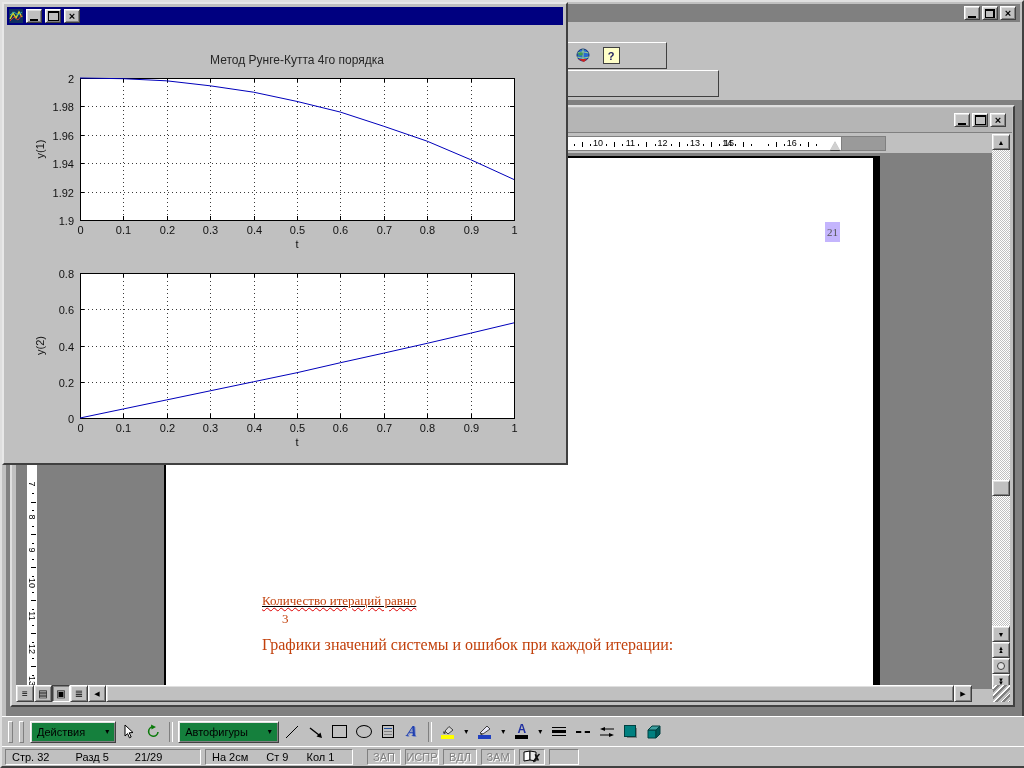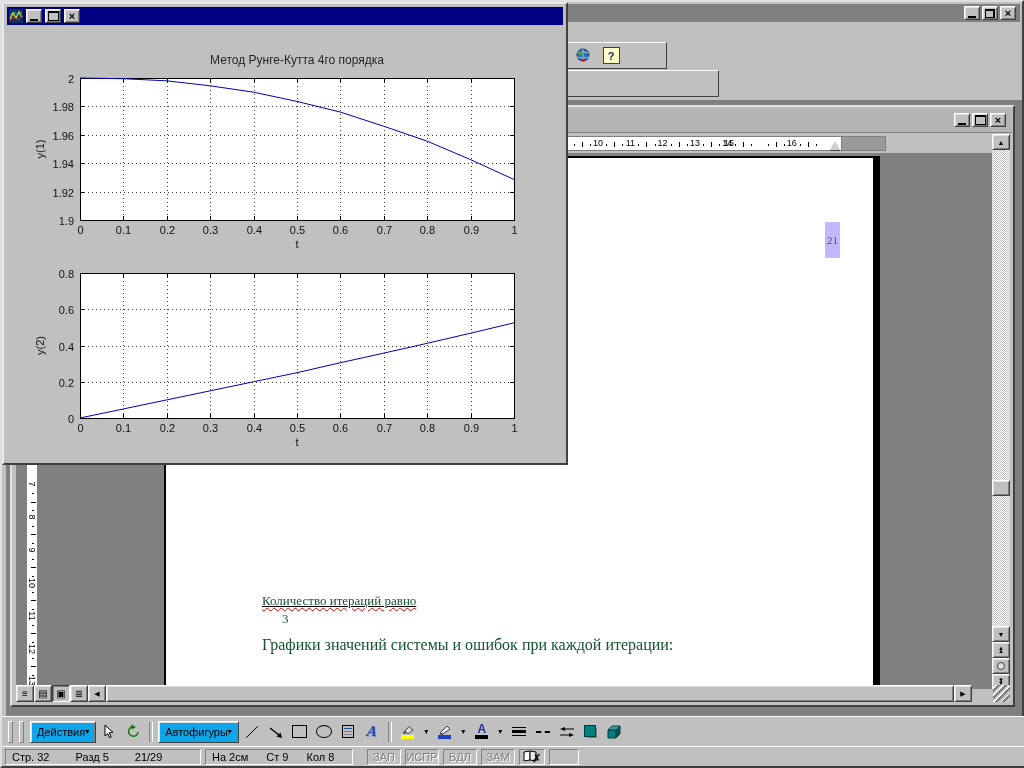--- a/index.html
+++ b/index.html
@@ -59,22 +59,22 @@
       border-left:5px solid transparent;border-right:5px solid transparent;border-bottom:9px solid #d0d0d0;
       filter:drop-shadow(0 1px 0 #404040);}
   .docarea{position:absolute;left:4px;top:46px;width:976px;height:536px;background:#808080;overflow:hidden;}
   .vruler{position:absolute;left:10px;top:0;width:12px;height:536px;background:#fff;border:1px solid #808080;box-sizing:border-box;}
   .vr-num{position:absolute;left:0px;width:10px;text-align:center;font-size:9px;color:#000;transform:rotate(90deg);}
   .vr-dash{position:absolute;left:4px;width:5px;height:1px;background:#000;}
   .vr-dot{position:absolute;left:5px;width:2px;height:1px;background:#000;}
   .page{position:absolute;left:148px;top:3px;width:716px;height:533px;background:#fff;
       border-top:2px solid #000;border-left:2px solid #000;border-right:7px solid #000;box-sizing:border-box;}
   .hdr-num{position:absolute;left:659px;top:64px;background:#c4b5fd;color:#555;
-      font:11px "Liberation Serif",serif;padding:12px 2px;}
-  .doc-p{position:absolute;left:96px;color:#14532d;font-family:"Liberation Serif",serif;white-space:nowrap;}
+      font:11px "Liberation Serif",serif;padding:4px 2px;}
+  .doc-p{position:absolute;left:96px;color:#c2410c;font-family:"Liberation Serif",serif;white-space:nowrap;}
   .p1{top:435px;font-size:13px;}
   .p1 .u{text-decoration:underline solid #000 1px;}
   .p1 .wavy{text-decoration:underline wavy #dd0000 1px;text-underline-offset:2px;}
   .p2{top:453px;font-size:13px;left:116px;}
   .p3{top:478px;font-size:16px;}
   
   .vscroll{position:absolute;right:3px;top:27px;width:18px;height:556px;}
   .sb-btn{width:18px;height:16px;font-size:7px;color:#000;}
   .vtrack{position:absolute;left:0;top:16px;width:18px;height:478px;}
   .vthumb{position:absolute;left:0;top:330px;width:18px;height:16px;}
@@ -83,21 +83,21 @@
   .hscroll{position:absolute;left:4px;bottom:3px;height:17px;width:976px;display:flex;align-items:stretch;}
   .viewbtn{width:18px;height:17px;font-size:10px;}
   .htrack{flex:1;position:relative;}
   .hthumb{position:absolute;left:0;top:0;right:0;bottom:0;}
   .grip{position:absolute;right:3px;bottom:3px;width:17px;height:17px;
      background:repeating-linear-gradient(135deg,#c0c0c0 0 2px,#fff 2px 3px,#808080 3px 5px);}
   
   .drawbar{position:absolute;left:0px;bottom:20px;width:1024px;height:30px;background:#c0c0c0;
      border-top:1px solid #fff;display:flex;align-items:center;padding-left:6px;box-sizing:border-box;gap:2px;}
   .dgrip{width:3px;height:20px;border:1px solid;border-color:#fff #808080 #808080 #fff;margin-right:4px;}
-  .menu-btn{height:22px;padding:0 6px;font-size:11px;display:flex;align-items:center;gap:0;background:#0ea5e9;}
+  .menu-btn{height:22px;padding:0 6px;font-size:11px;display:flex;align-items:center;gap:20px;background:#15803d;}
   .acc-first{display:inline-block;}
   .acc-first::first-letter{text-decoration:underline;}
   .dd{font-size:8px;}
   .statusbar{position:absolute;left:0;bottom:0;width:1024px;height:20px;background:#c0c0c0;
      border-top:1px solid #fff;display:flex;align-items:center;padding:1px 3px;box-sizing:border-box;gap:4px;
      font-size:11px;color:#000;}
   .sb-panel{height:16px;display:flex;align-items:center;gap:0 26px;padding:0 6px;white-space:nowrap;}
   .sb-ind{height:16px;width:34px;display:flex;align-items:center;justify-content:center;
      color:#808080;text-shadow:1px 1px 0 #fff;font-size:11px;}
   
@@ -467,21 +467,21 @@
 
   <div class="statusbar">
     <div class="sb-panel sunken" style="width:196px;">
       <span>Стр. 32</span>
       <span>Разд 5</span>
       <span>21/29</span>
     </div>
     <div class="sb-panel sunken" style="width:148px;gap:0 18px;">
       <span>На 2см</span>
       <span>Ст 9</span>
-      <span>Кол 8</span>
+      <span>Кол 1</span>
     </div>
     <div style="width:6px;"></div>
     <div class="sb-ind sunken">
         <span>ЗАП</span>
       </div>
     <div class="sb-ind sunken">
         <span>ИСПР</span>
       </div>
     <div class="sb-ind sunken">
         <span>ВДЛ</span>

